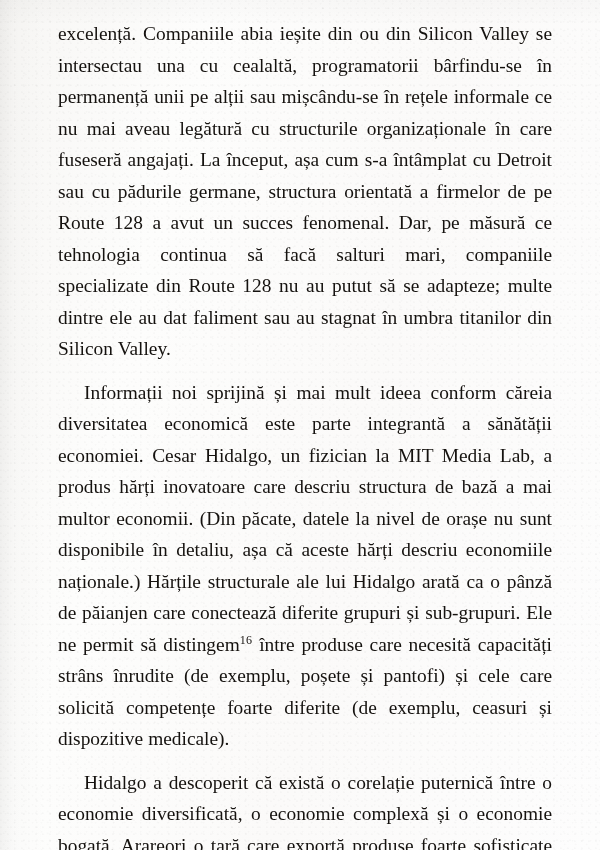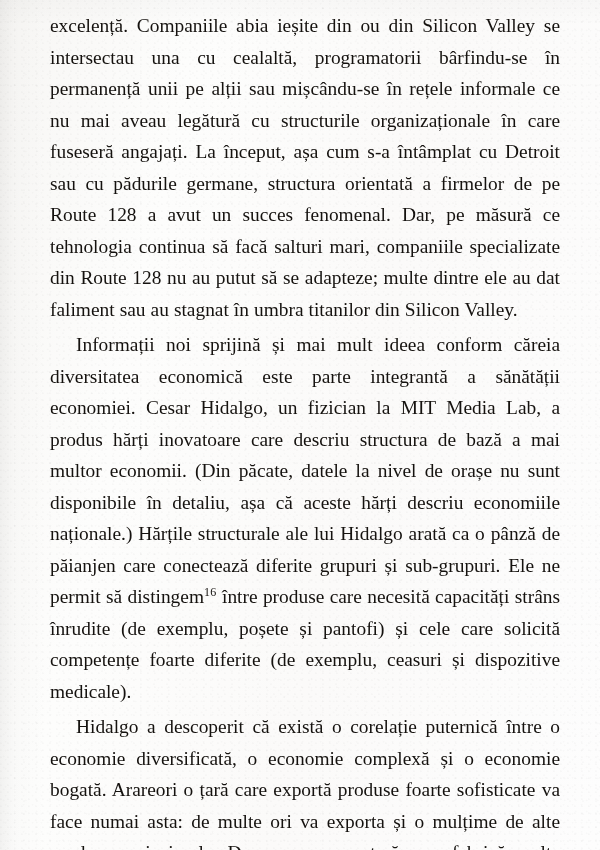--- a/index.html
+++ b/index.html
@@ -43,21 +43,21 @@
   }
 
   #text-column {
     position: absolute;
     left: 46px;
     top: 6px;
     width: 518px;
   }
 
   p.para {
-    margin: 4px;
+    margin: 12px;
     text-align: justify;
     text-align-last: left;
     font-size: 19.4px;
     line-height: 31.5px;
     color: #15120f;
     letter-spacing: 0.0px;
     word-spacing: 0.2px;
     -webkit-font-smoothing: antialiased;
     text-rendering: optimizeLegibility;
   }

